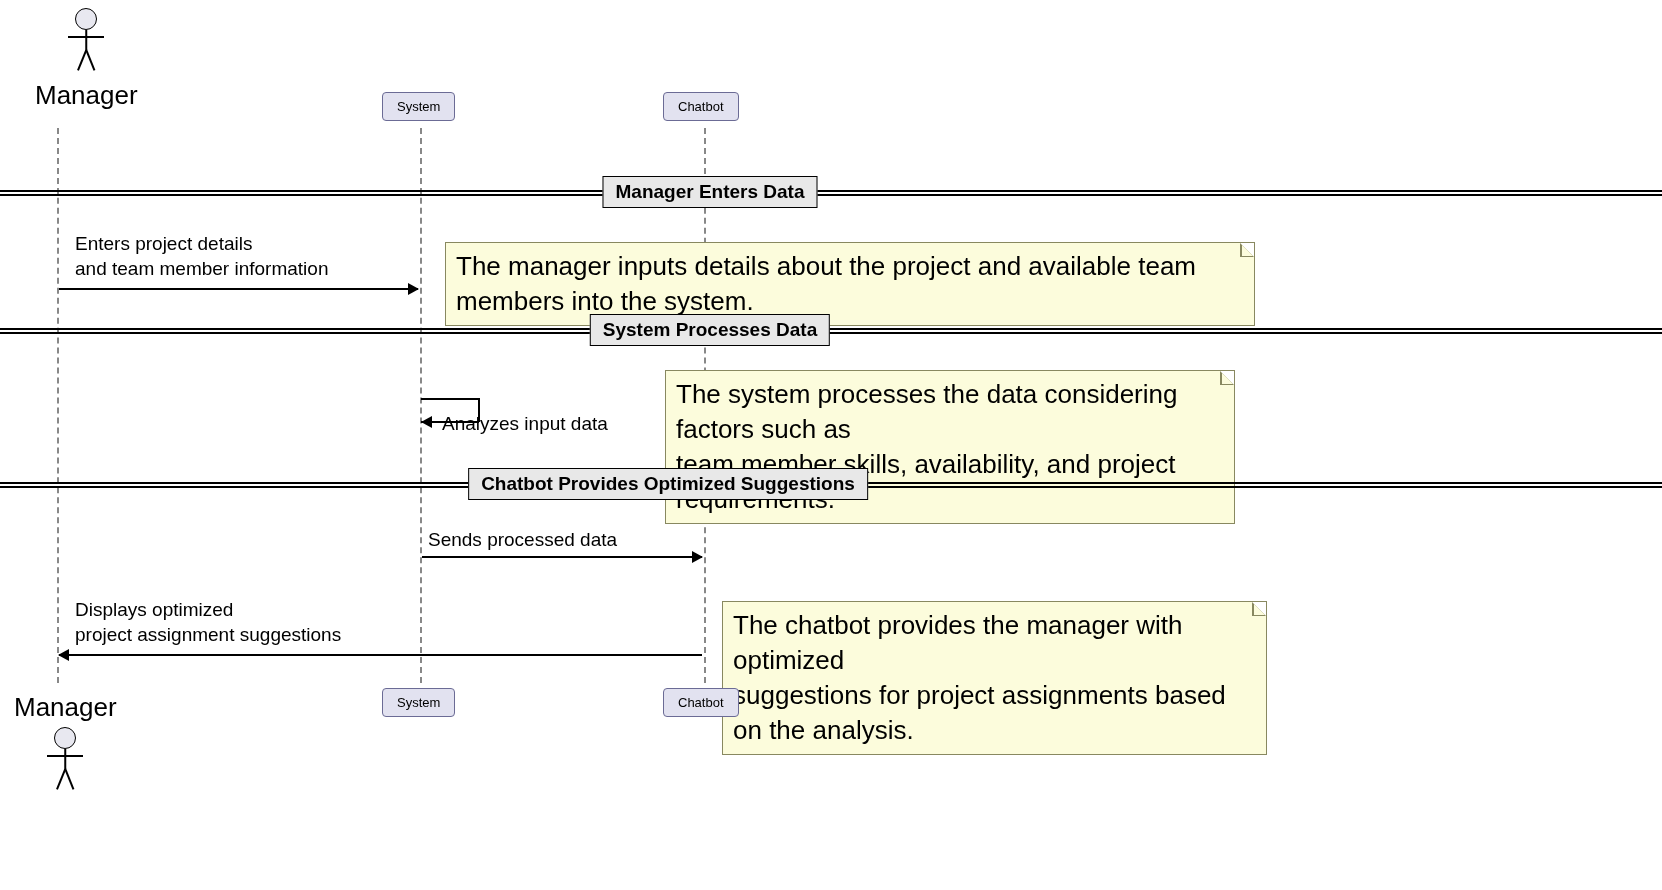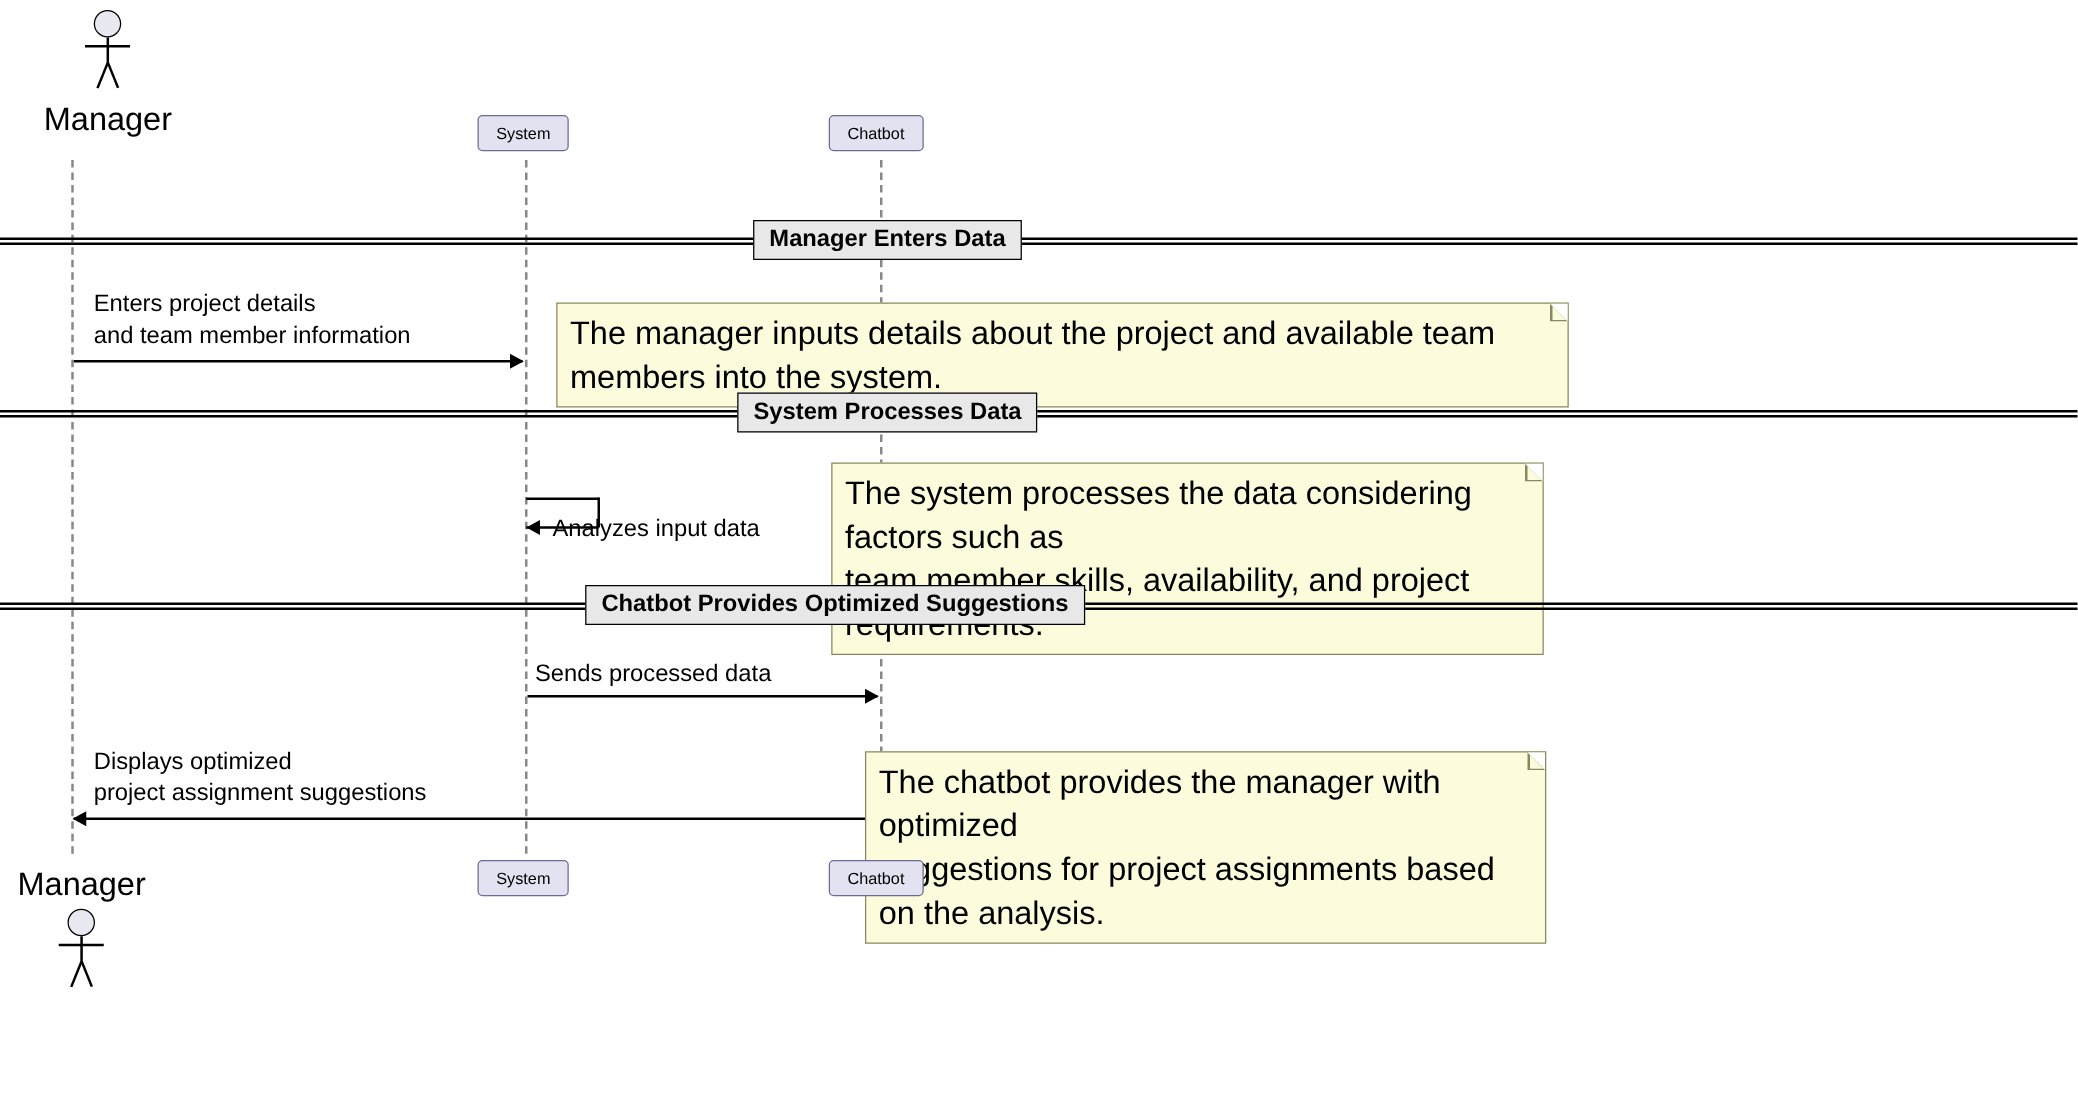--- a/index.html
+++ b/index.html
@@ -298,21 +298,21 @@
   </div>
 
   <div class="message-label" style="left:75px; top:598px;">
     <span>Displays optimized</span><br>
     <span>project assignment suggestions</span>
   </div>
   <div class="message-arrow" style="left:59px; top:654px; width:643px;">
     <div class="arrow-head-left"></div>
   </div>
 
-  <div class="note-box" style="left:692px; top:601px; width:545px;">
+  <div class="note-box" style="left:722px; top:601px; width:545px;">
     <span>The chatbot provides the manager with optimized</span><br>
     <span>suggestions for project assignments based on the analysis.</span>
     <div class="note-corner"></div>
     <div class="note-corner-fold"></div>
   </div>
 
   <div class="actor-top" style="left:14px; top:690px;">
     <div class="actor-label">Manager</div>
     <div class="actor-figure" style="margin-top:4px;">
       <div class="actor-head"></div>

